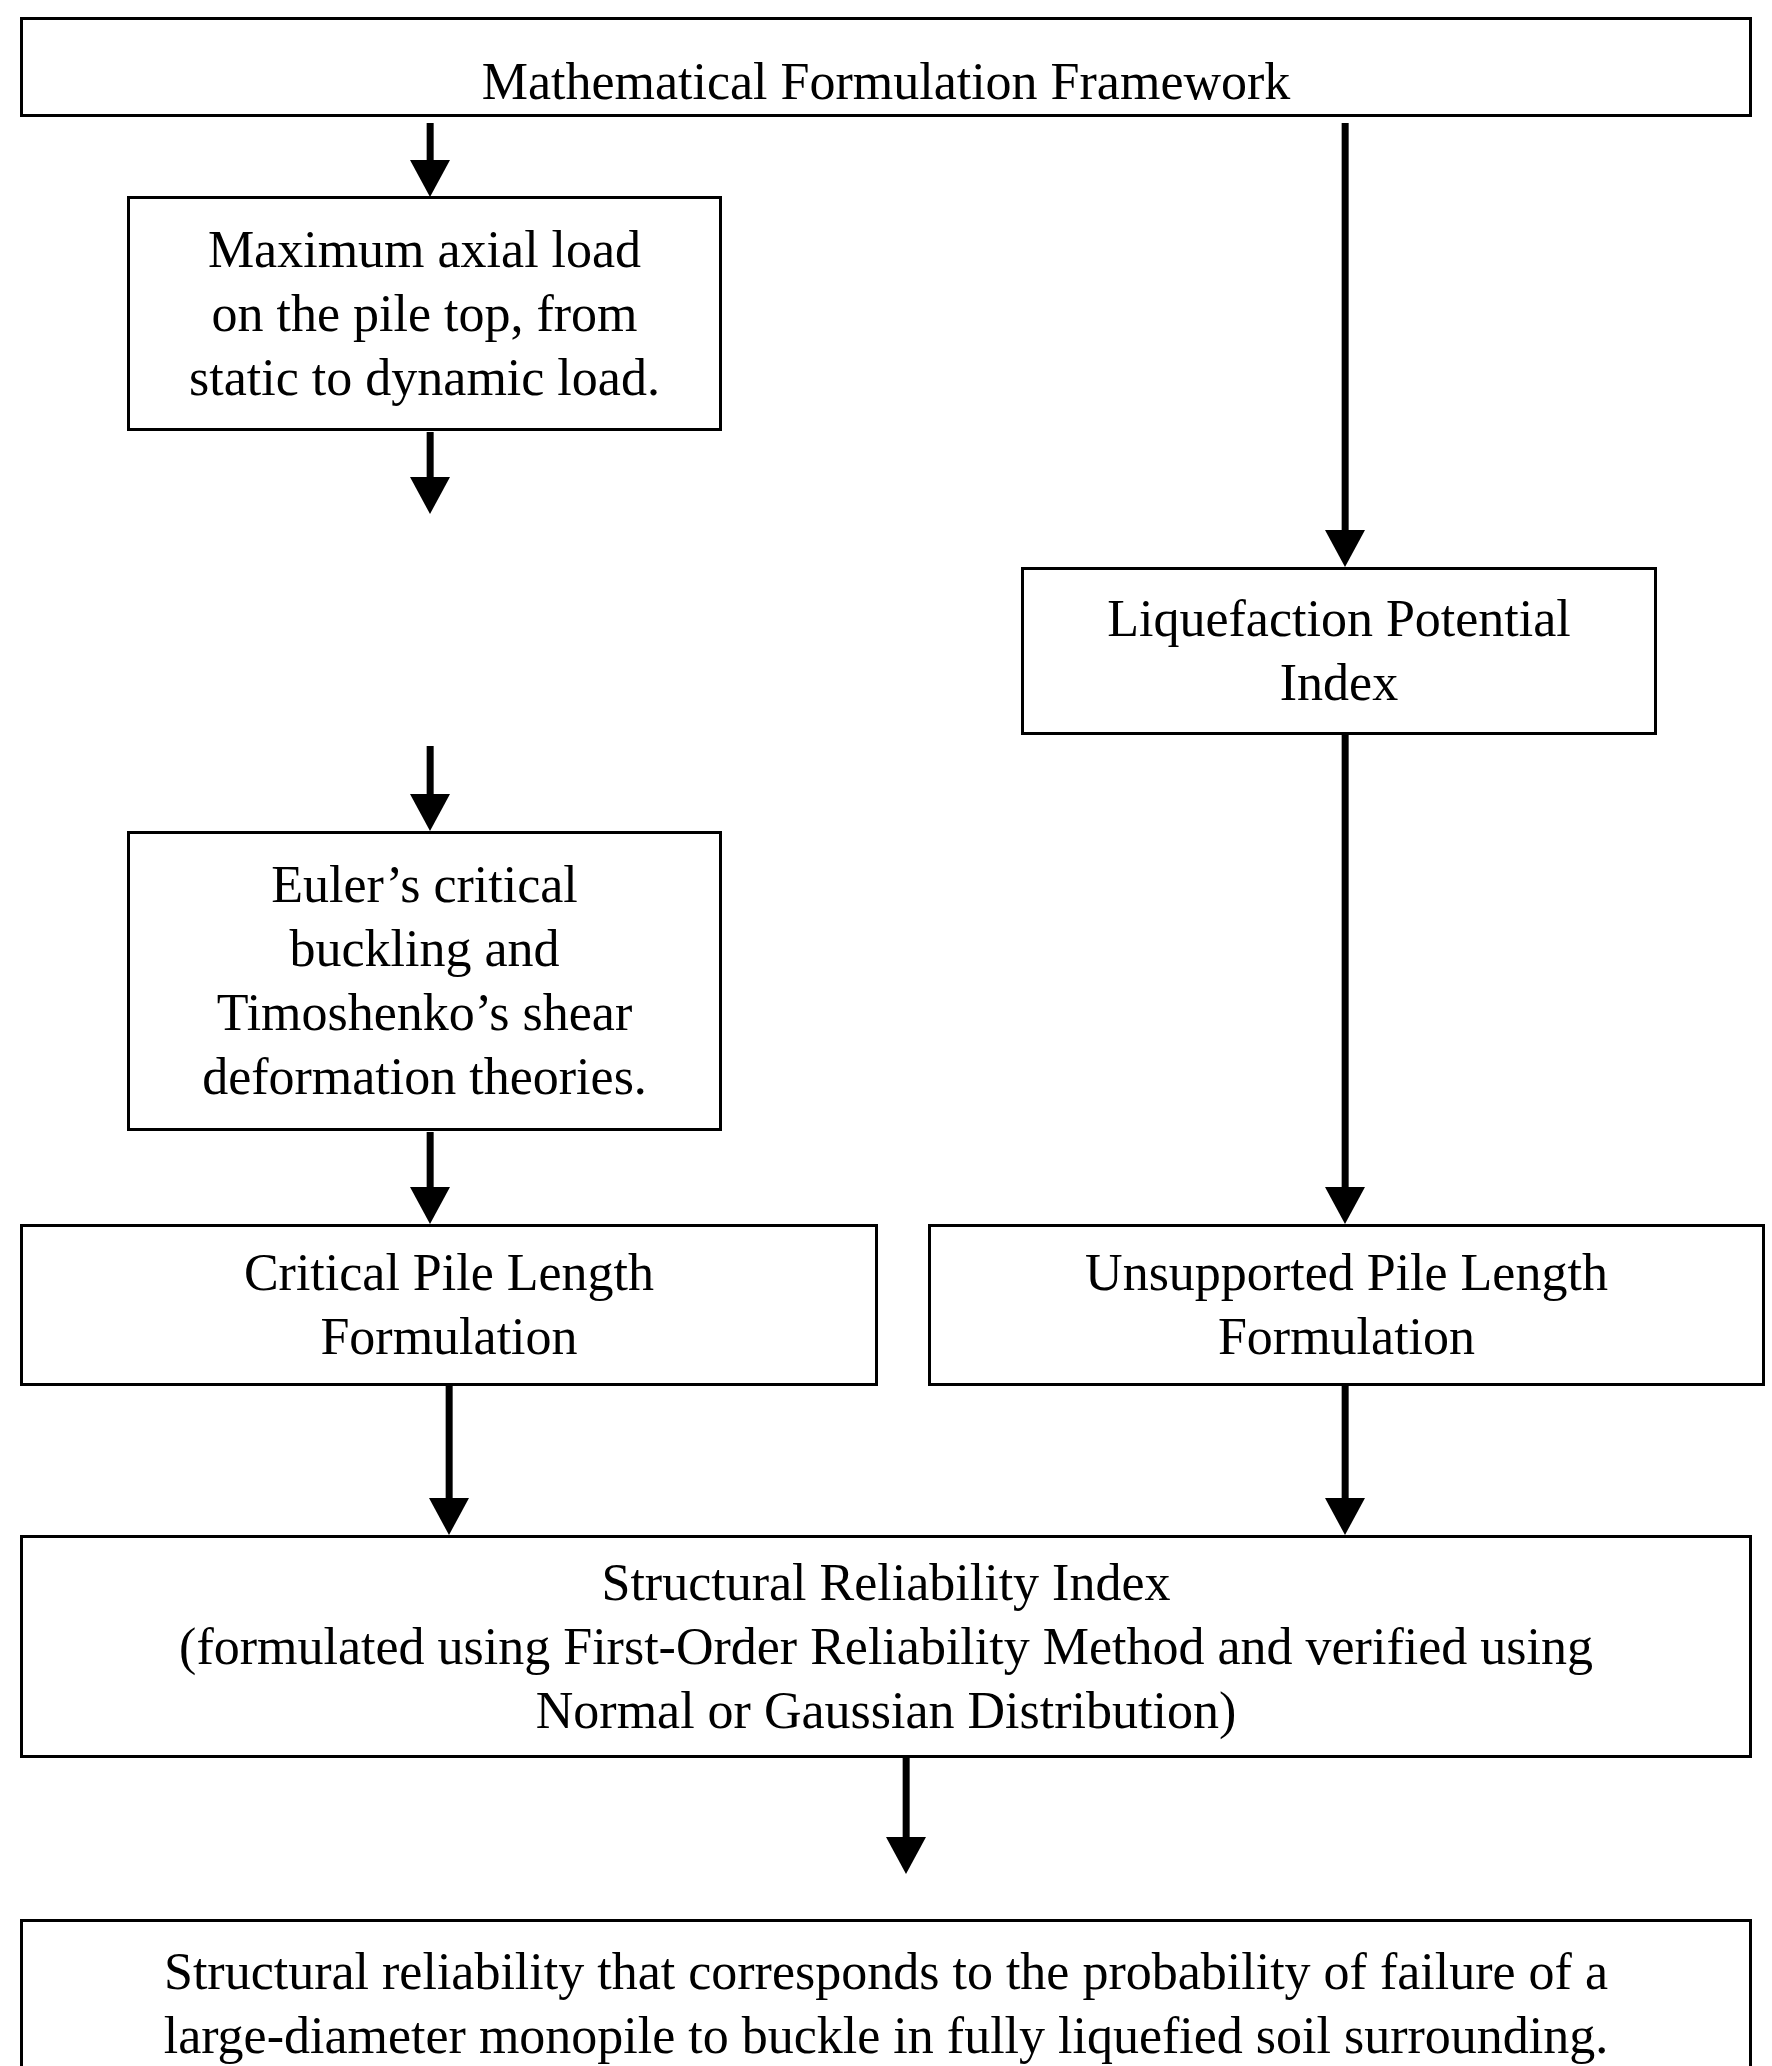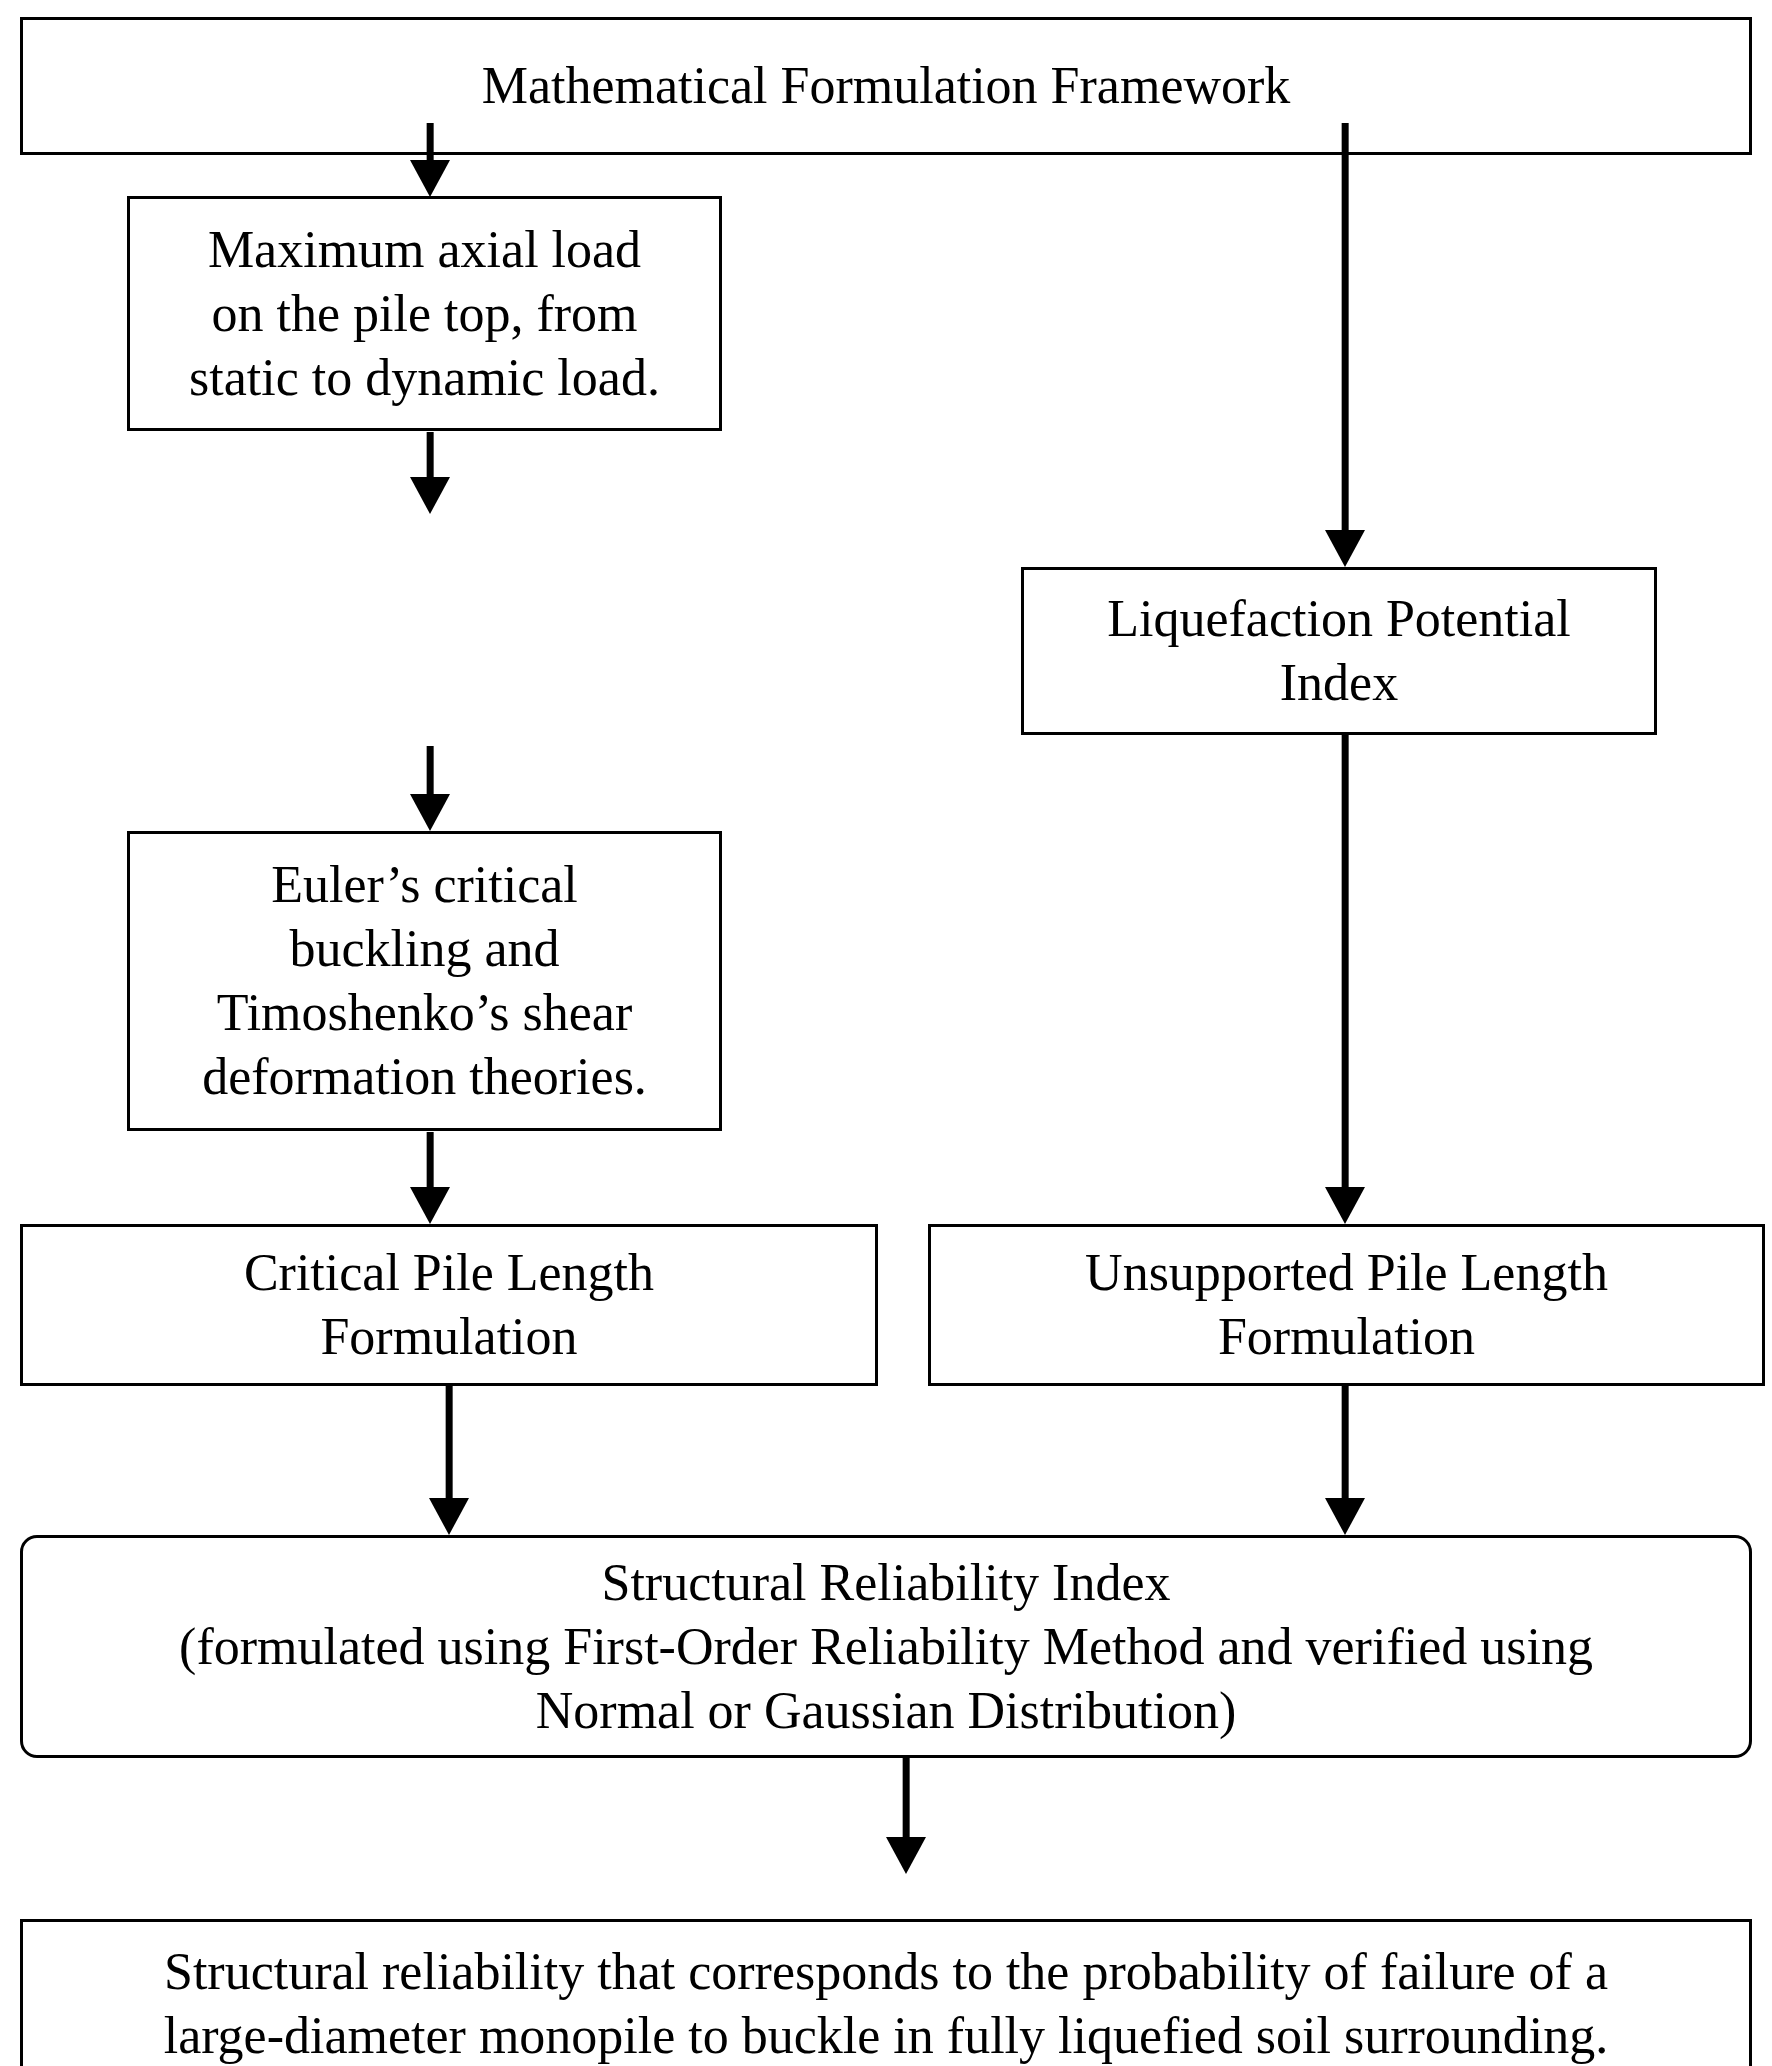--- a/index.html
+++ b/index.html
@@ -28,28 +28,28 @@
     box-sizing: border-box;
   }
   .node-text {
     font-size: 52px;
     line-height: 64px;
     white-space: nowrap;
   }
   .italic { }
 
   
-  #box-framework    { left: 20px;   top: 17px;   width: 1732px; height: 138px; }
+  #box-framework    { left: 20px;   top: 17px;   width: 1732px; height: 100px; align-items: flex-end; }
   #box-max          { left: 127px;  top: 196px;  width: 595px;  height: 235px; }
   #box-monopile     { left: 127px;  top: 514px;  width: 595px;  height: 233px; }
   #box-euler        { left: 127px;  top: 831px;  width: 595px;  height: 300px; }
   #box-critical     { left: 20px;   top: 1224px; width: 858px; height: 162px; }
   #box-liquefaction { left: 1021px; top: 567px;  width: 636px;  height: 168px; }
   #box-unsupported  { left: 928px; top: 1224px; width: 837px;  height: 162px; }
-  #box-reliability  { left: 20px;   top: 1535px; width: 1732px; height: 223px; border-radius: 17px; }
+  #box-reliability  { left: 20px;   top: 1535px; width: 1732px; height: 223px; }
   #box-conclusion   { left: 20px;   top: 1875px; width: 1732px; height: 169px; margin-top: 44px; }
 
   
   .arrow { position: absolute; width: 40px; }
   .arrow .shaft {
     position: absolute; left: 50%; top: 0; transform: translateX(-50%);
     width: 6.7px; height: calc(100% - 34px); background: var(--border);
   }
   .arrow .head {
     position: absolute; left: 50%; bottom: 0; transform: translateX(-50%);

